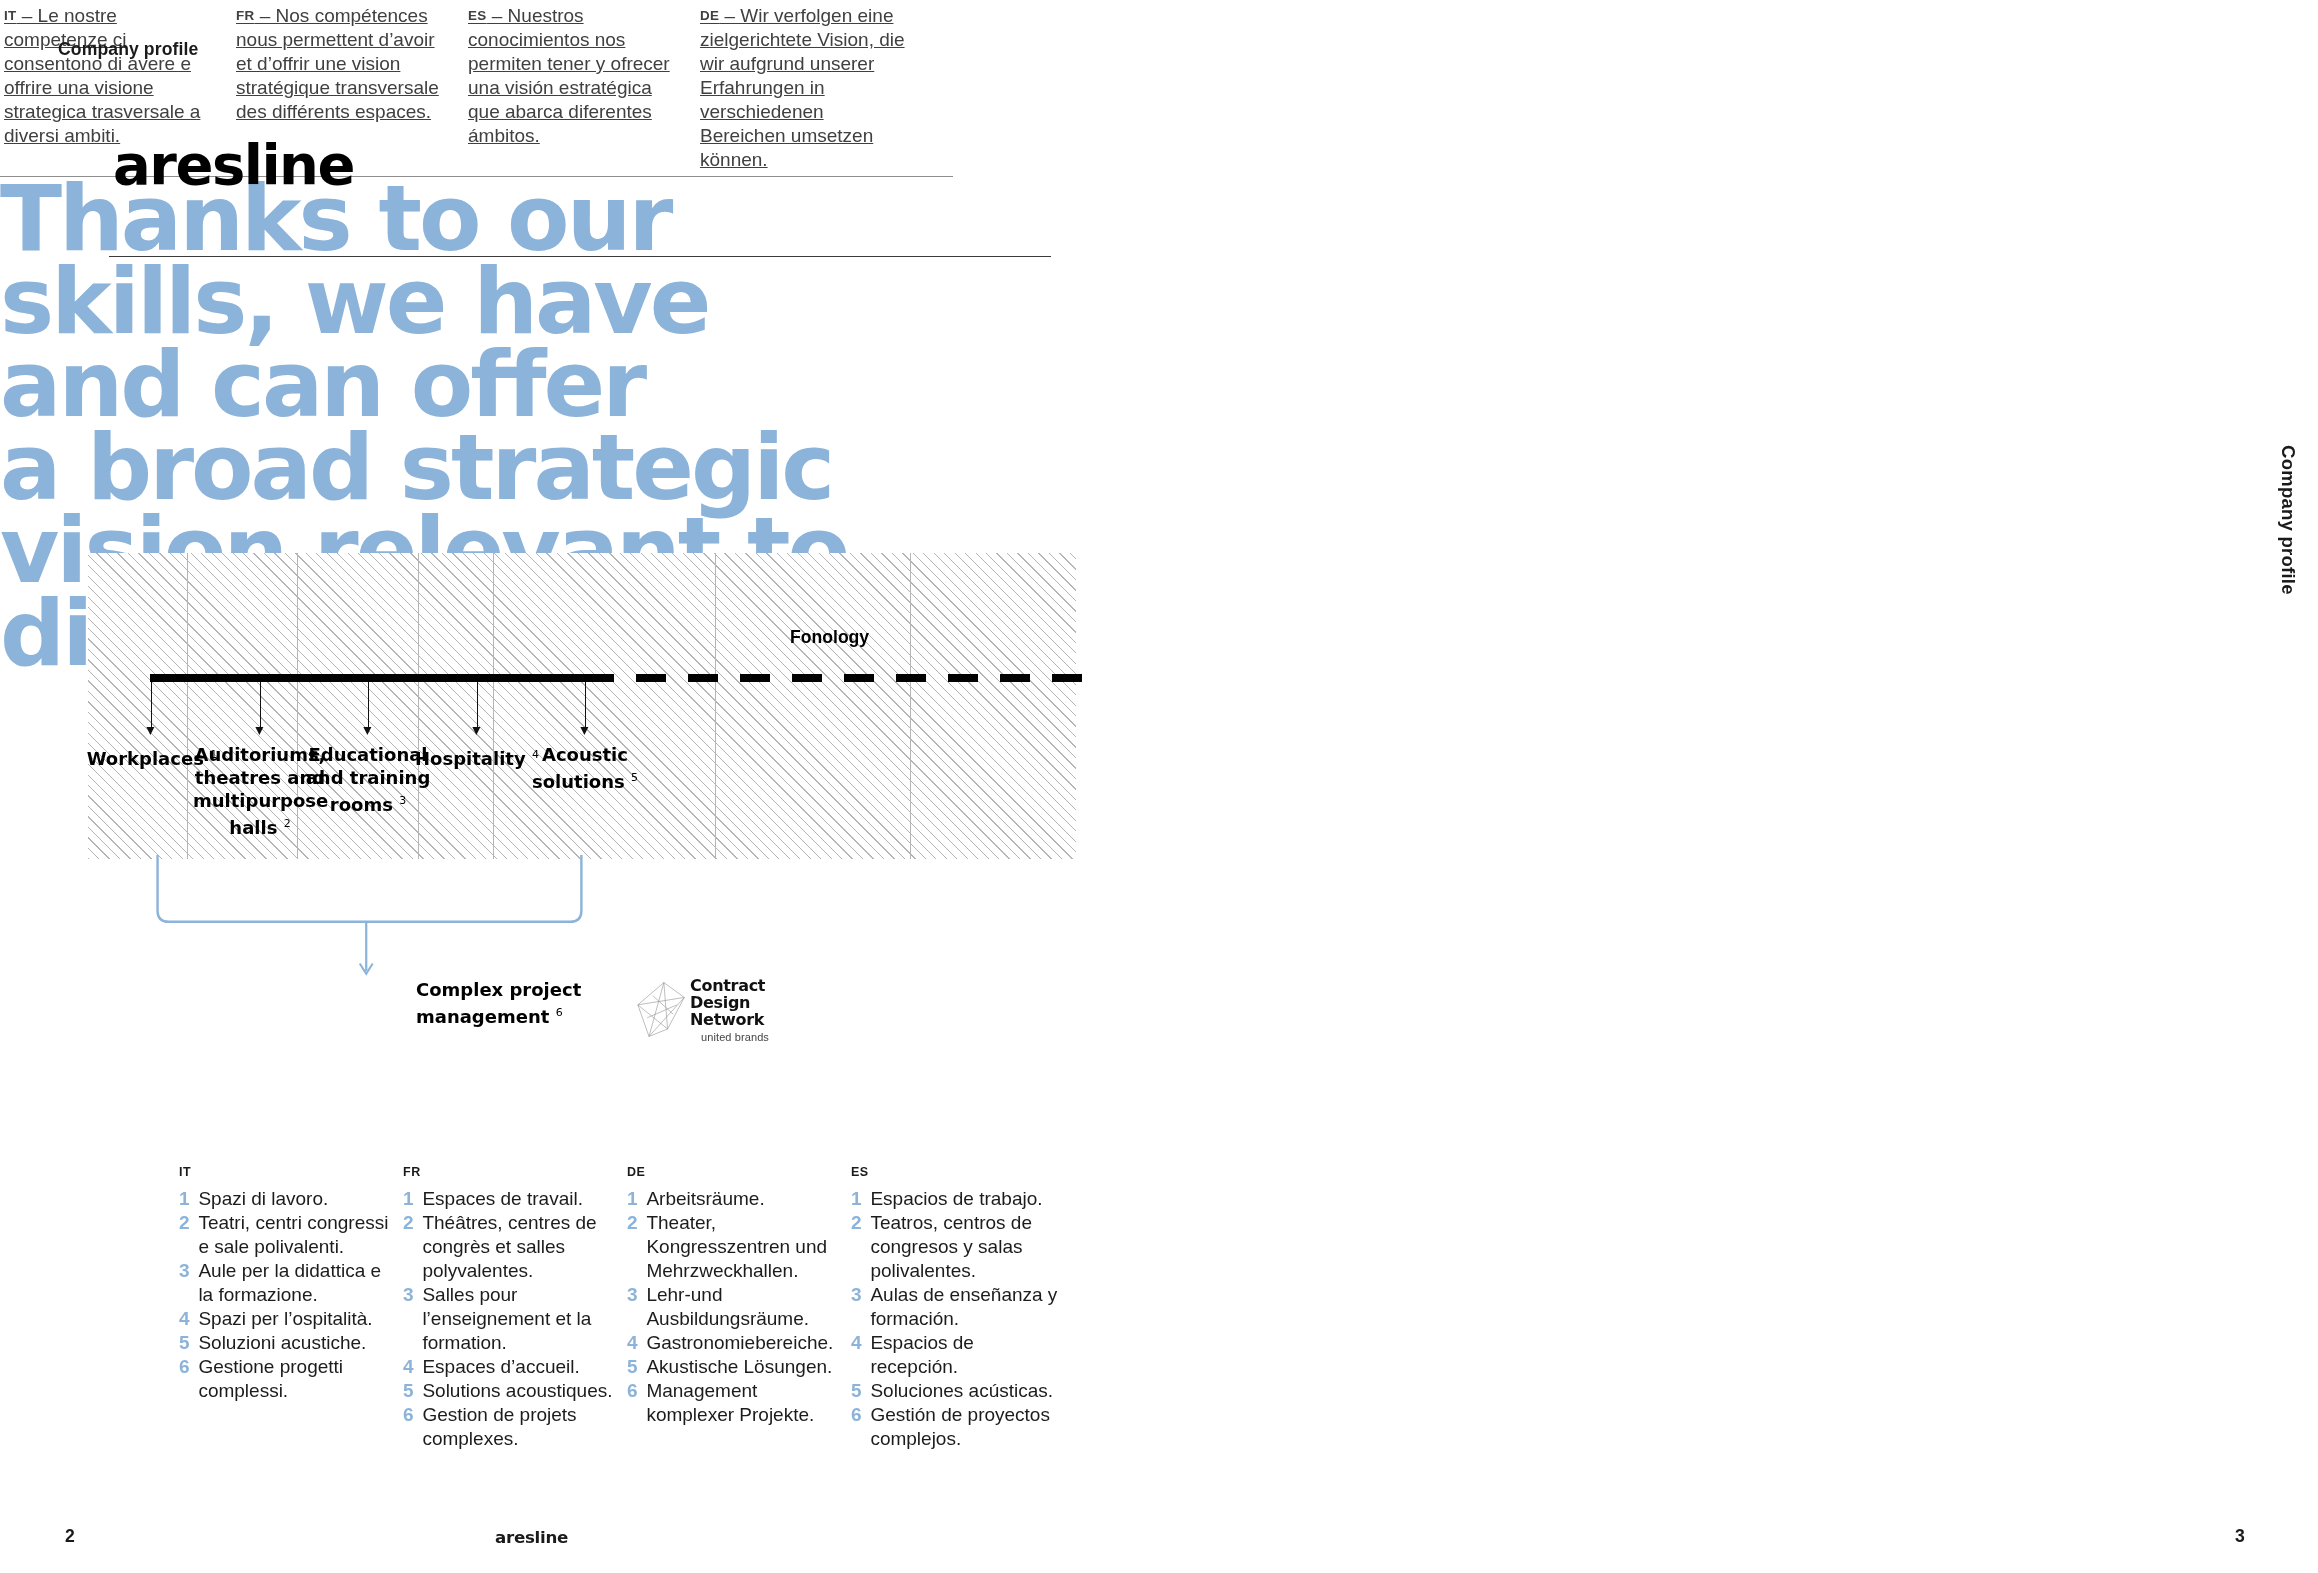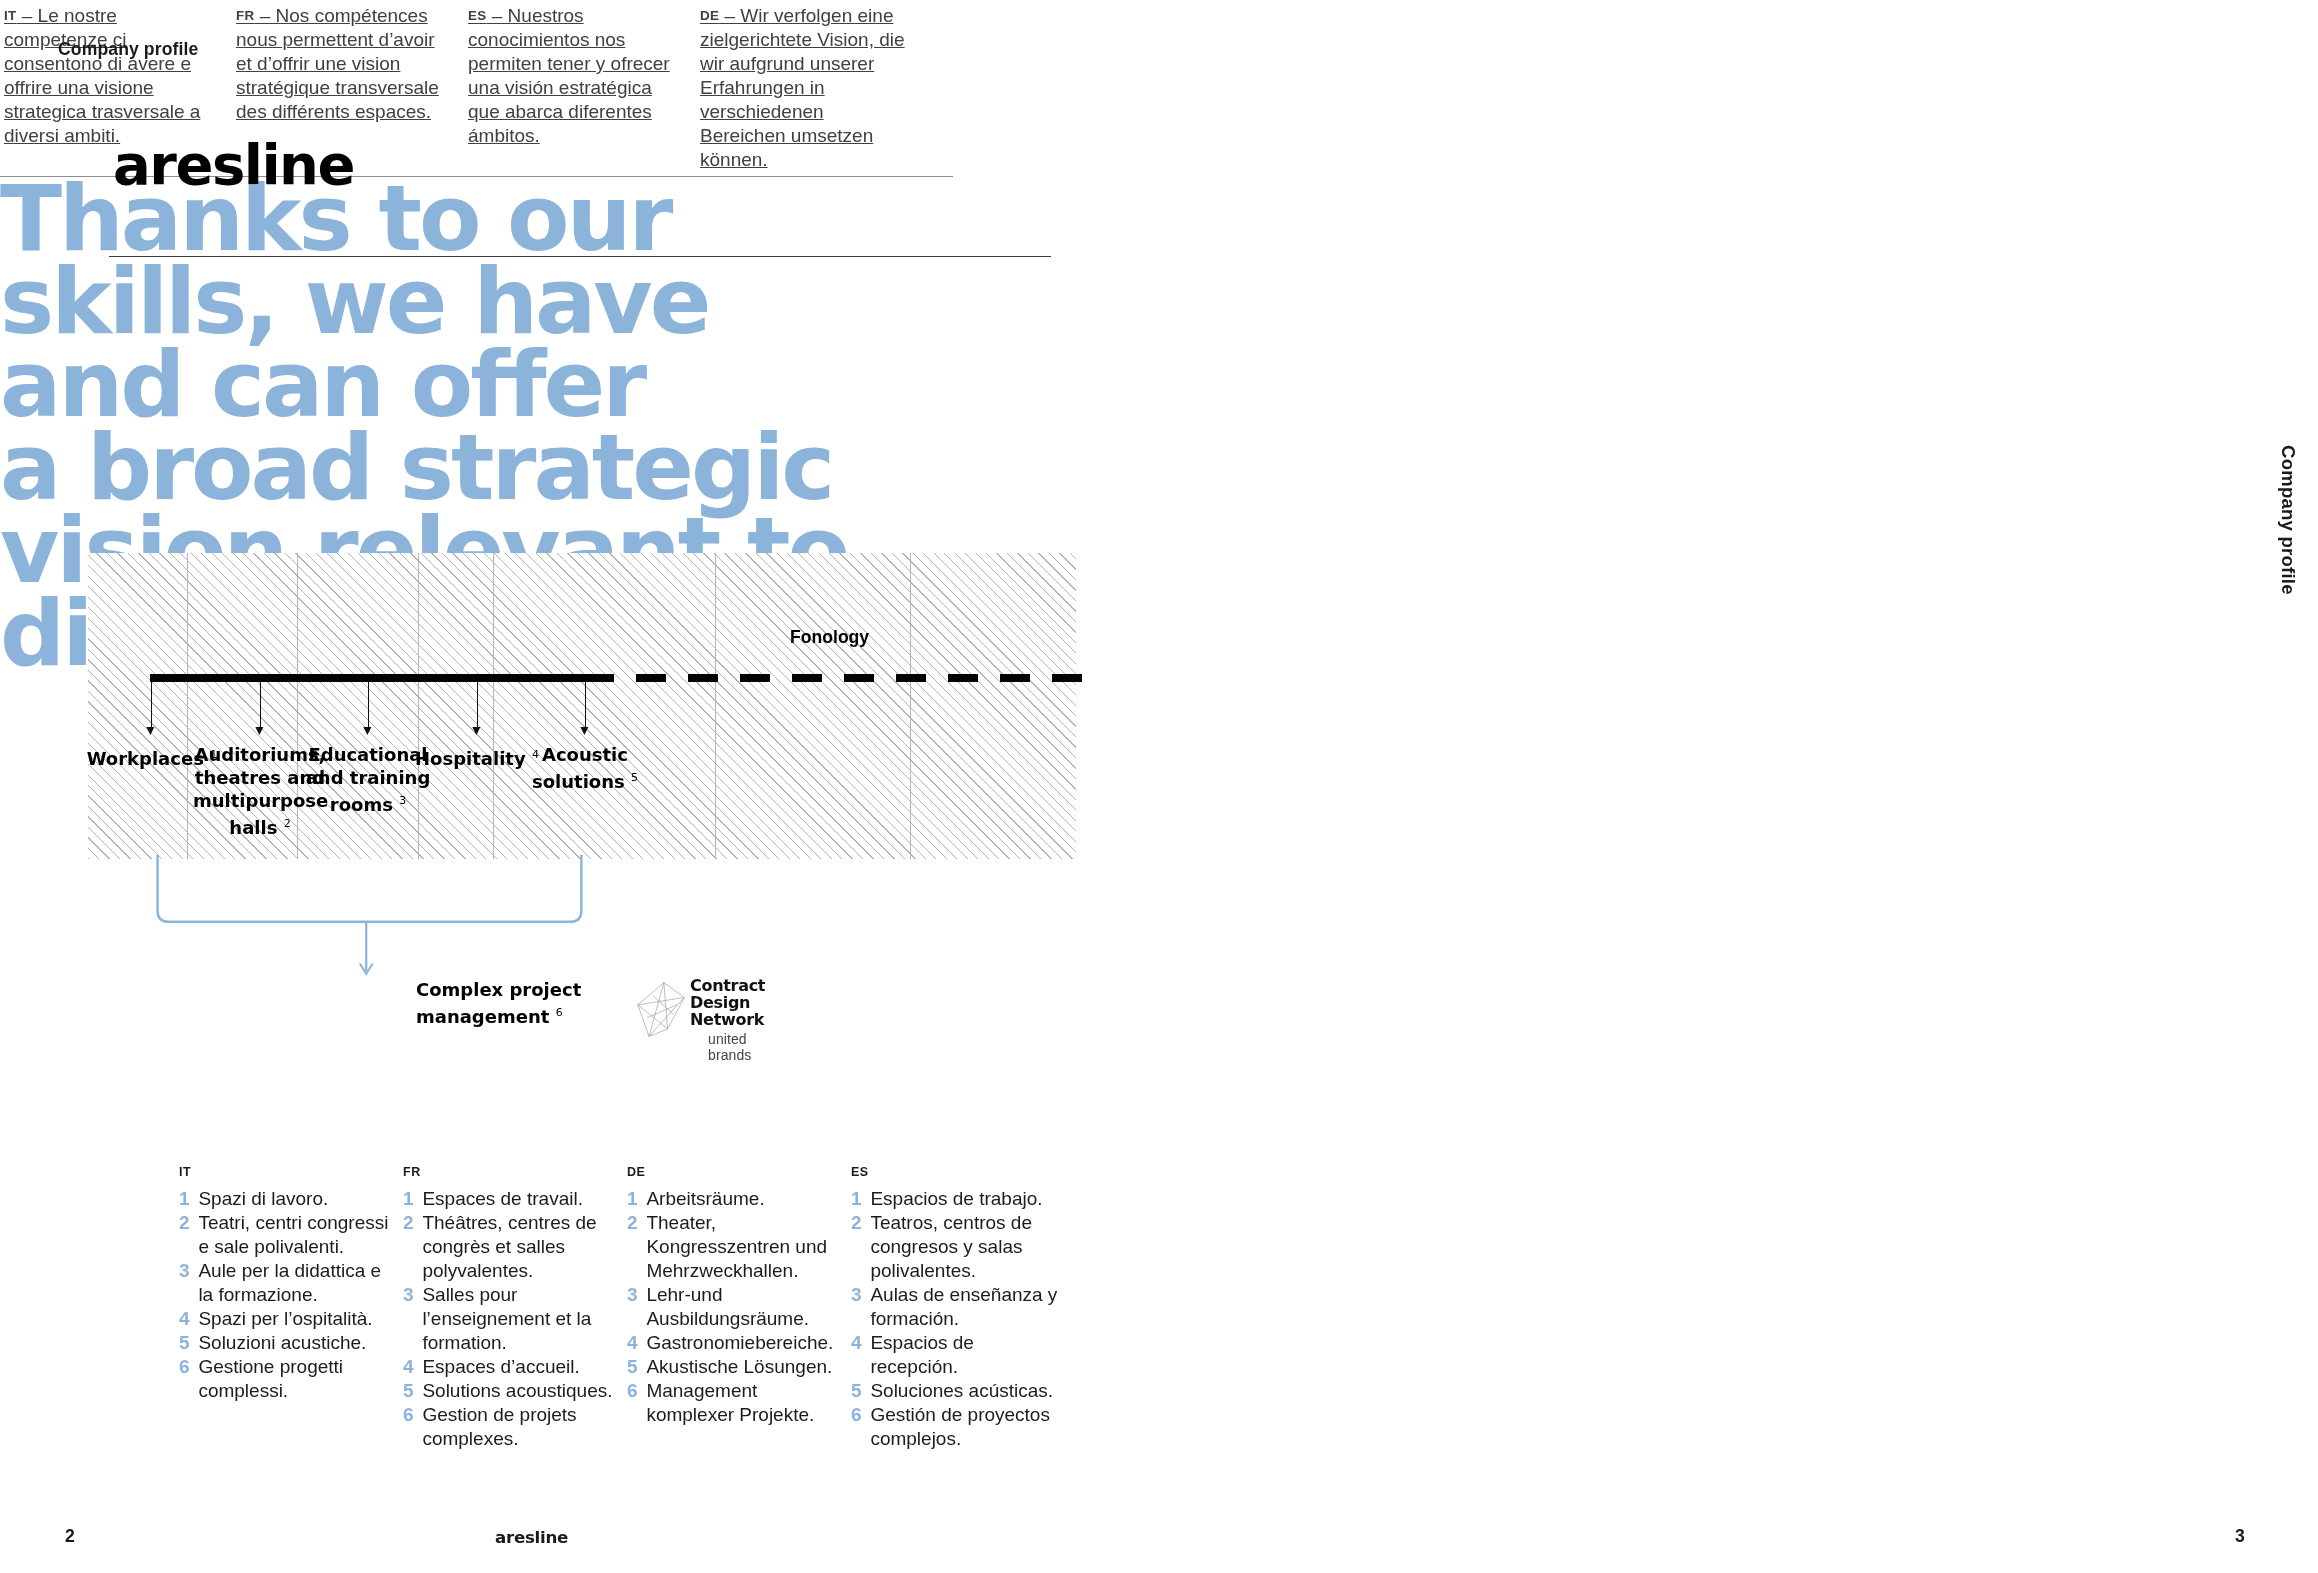--- a/index.html
+++ b/index.html
@@ -113,22 +113,22 @@
     font-size:18px;font-weight:700;line-height:23px;color:#000;
   }
   #outcome-label sup{font-size:11px;font-weight:400;}
   #cdn-logo{position:absolute;left:636px;top:977px;width:139px;height:67px;}
   #cdn-logo .cdn-text{
     position:absolute;left:54px;top:0;
     font-family:"DejaVu Sans", sans-serif;
     font-size:16px;font-weight:700;line-height:17px;color:#111;letter-spacing:-0.3px;
   }
   #cdn-logo .cdn-sub{
-    position:absolute;left:60px;top:54px;
-    font-size:14px;font-weight:400;color:#444;letter-spacing:0.1px;padding-left:12px;
+    position:absolute;left:53px;top:54px;
+    font-size:11px;font-weight:400;color:#444;letter-spacing:0.1px;padding-left:12px;
   }
 
   
   #footnotes{
     position:absolute;left:179px;top:1165px;width:928px;display:flex;
   }
   .fn-col{width:224px;padding-right:9.3px;box-sizing:border-box;}
   .fn-head{
     font-size:12.5px;font-weight:700;letter-spacing:0.5px;color:#1a1a1a;margin-bottom:8.3px;
   }

